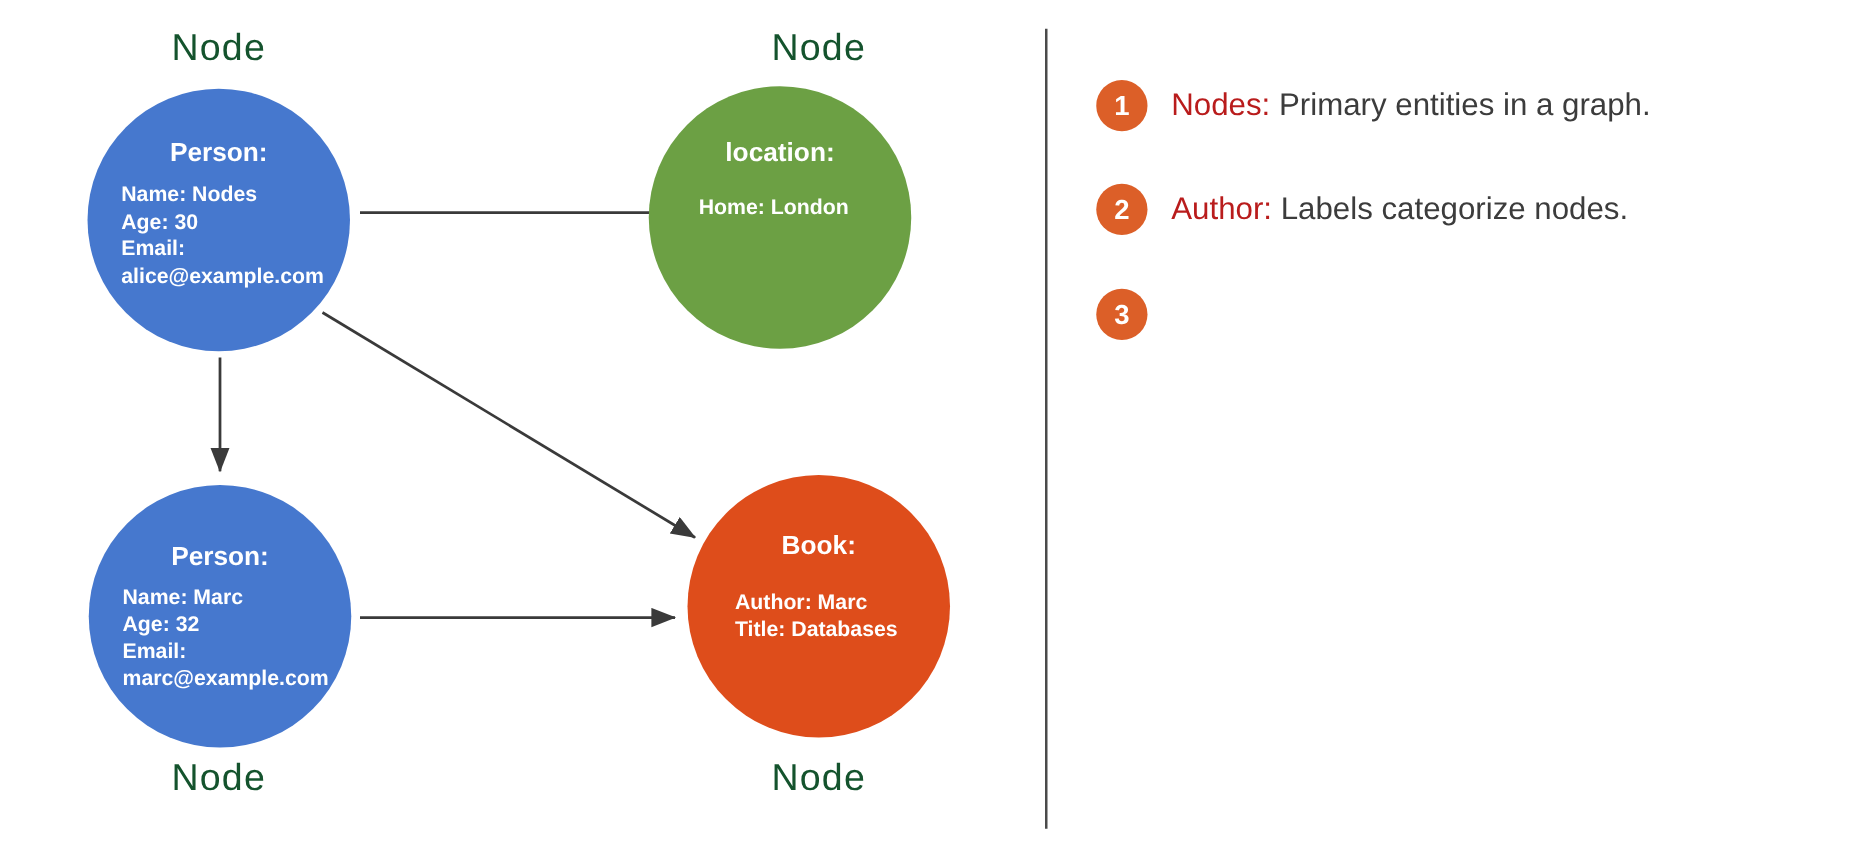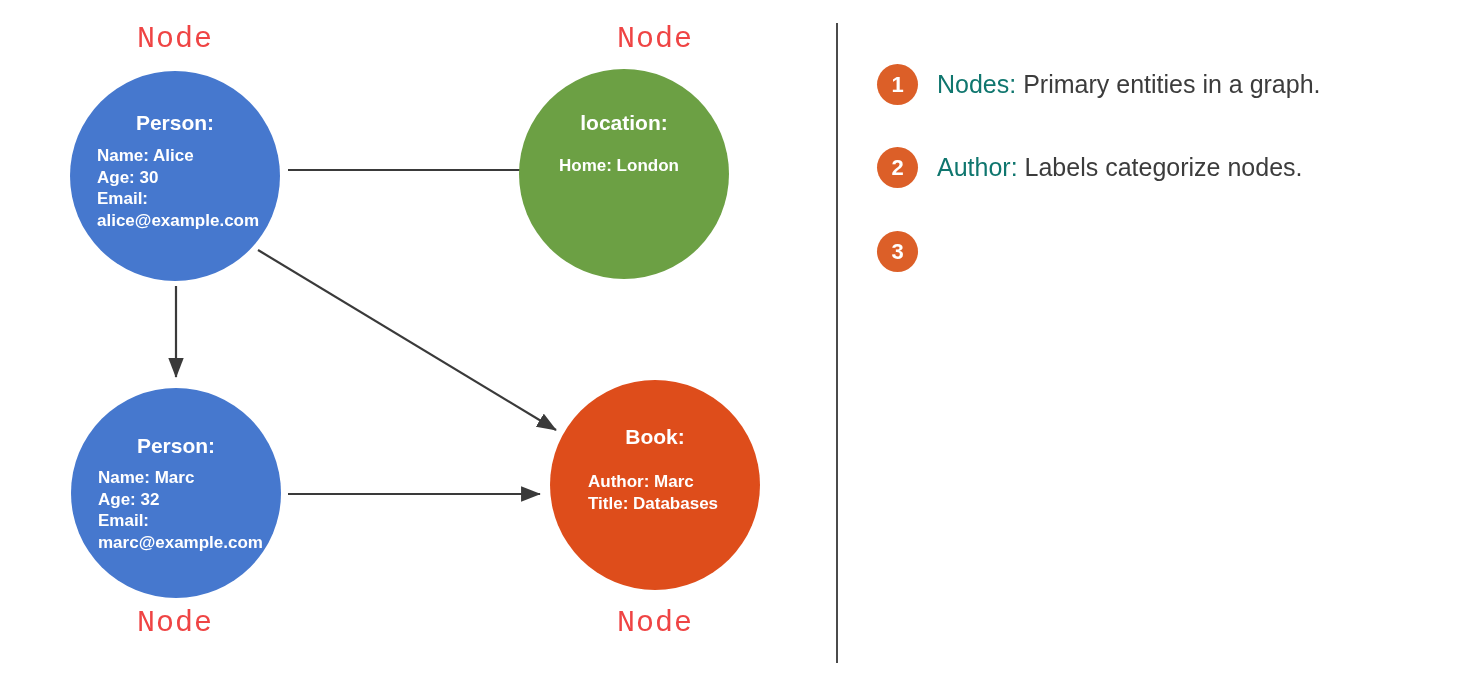--- a/index.html
+++ b/index.html
@@ -21,22 +21,21 @@
     width: 1480px; height: 690px;
     pointer-events: none;
   }
 
   .node-label {
     position: absolute;
     width: 200px;
     text-align: center;
     font-size: 30px;
     letter-spacing: 1px;
-    color: #ef4444;
-    font-family: Liberation Mono, monospace;
+    color: #14532d;
   }
   .node-label.nl-a { left: 75px;  top: 22px; }
   .node-label.nl-b { left: 555px; top: 22px; }
   .node-label.nl-c { left: 75px;  top: 606px; }
   .node-label.nl-d { left: 555px; top: 606px; }
 
   .gnode {
     position: absolute;
     width: 210px; height: 210px;
     border-radius: 50%;
@@ -106,21 +105,21 @@
     justify-content: center;
     margin-right: 19px;
   }
   .legend-text {
     width: 442px;
     padding-top: 5px;
     font-size: 25px;
     line-height: 30px;
     color: #3c3c3c;
   }
-  .legend-title { color: #0f766e; }
+  .legend-title { color: #b91c1c; }
 </style>
 </head>
 <body>
 
 <div class="canvas">
 
   <svg class="edges-svg" viewBox="0 0 1480 690" xmlns="http://www.w3.org/2000/svg">
     <defs>
       <marker id="arrowhead" markerWidth="10" markerHeight="8" refX="8.6" refY="3.5" orient="auto">
         <path d="M0,0 L9,3.5 L0,7 Z" fill="#3a3a3a"></path>
@@ -133,21 +132,21 @@
   </svg>
 
   <div class="node-label nl-a">Node</div>
   <div class="node-label nl-b">Node</div>
   <div class="node-label nl-c">Node</div>
   <div class="node-label nl-d">Node</div>
 
   <div class="gnode n-alice" style="background: rgb(70, 120, 206);">
     <div class="node-title">Person:</div>
     <div class="node-props">
-      <div>Name: Alice</div>
+      <div>Name: Nodes</div>
       <div>Age: 30</div>
       <div>Email:</div>
       <div>alice@example.com</div>
     </div>
   </div>
 
   <div class="gnode n-location" style="background: rgb(108, 160, 68);">
     <div class="node-title">location:</div>
     <div class="node-props">
       <div>Home: London</div>

